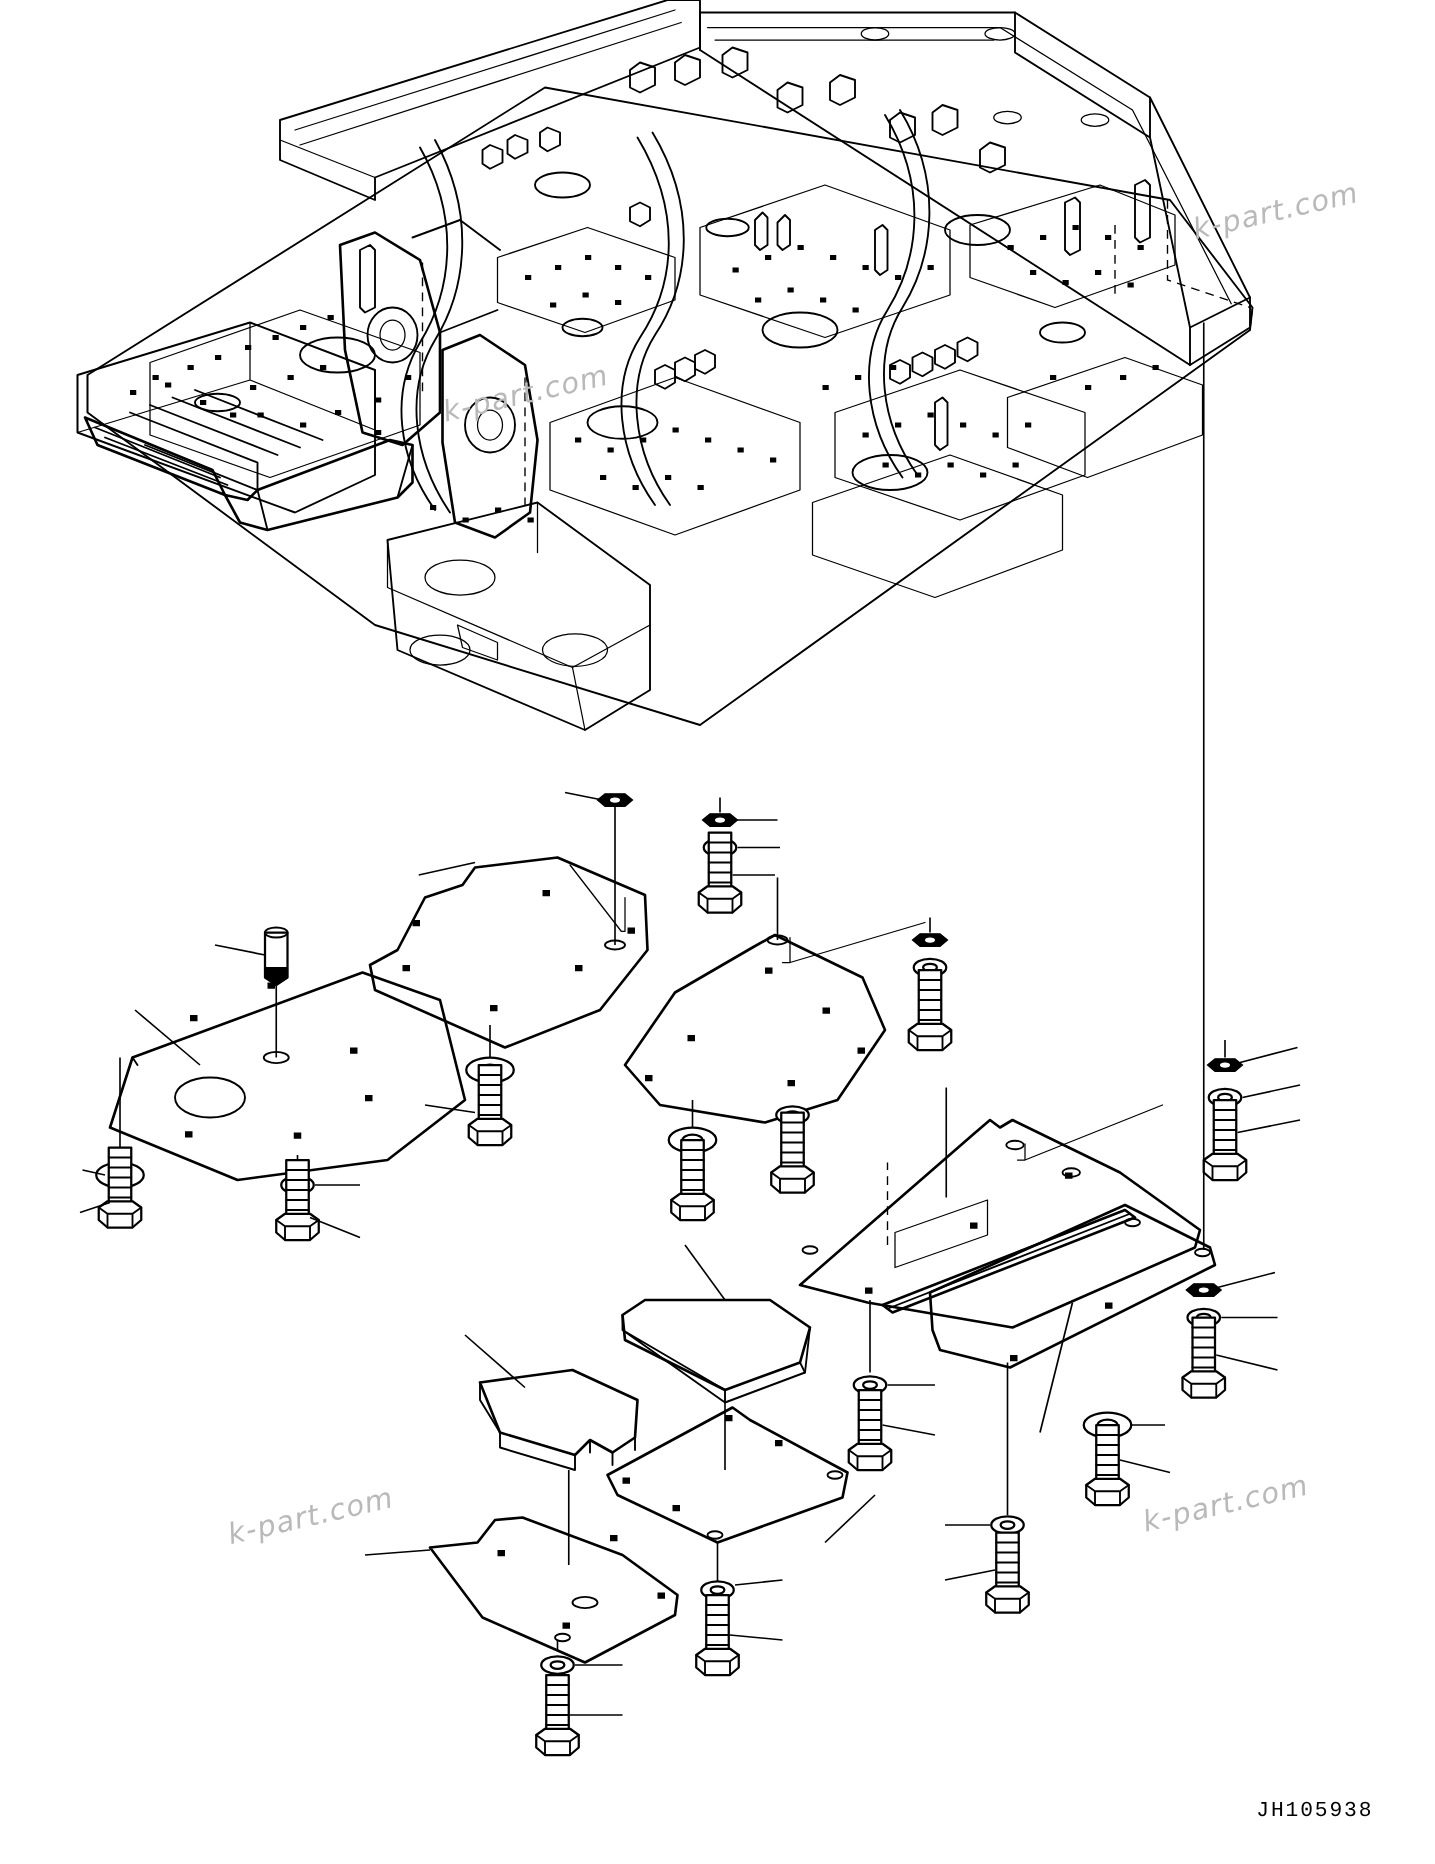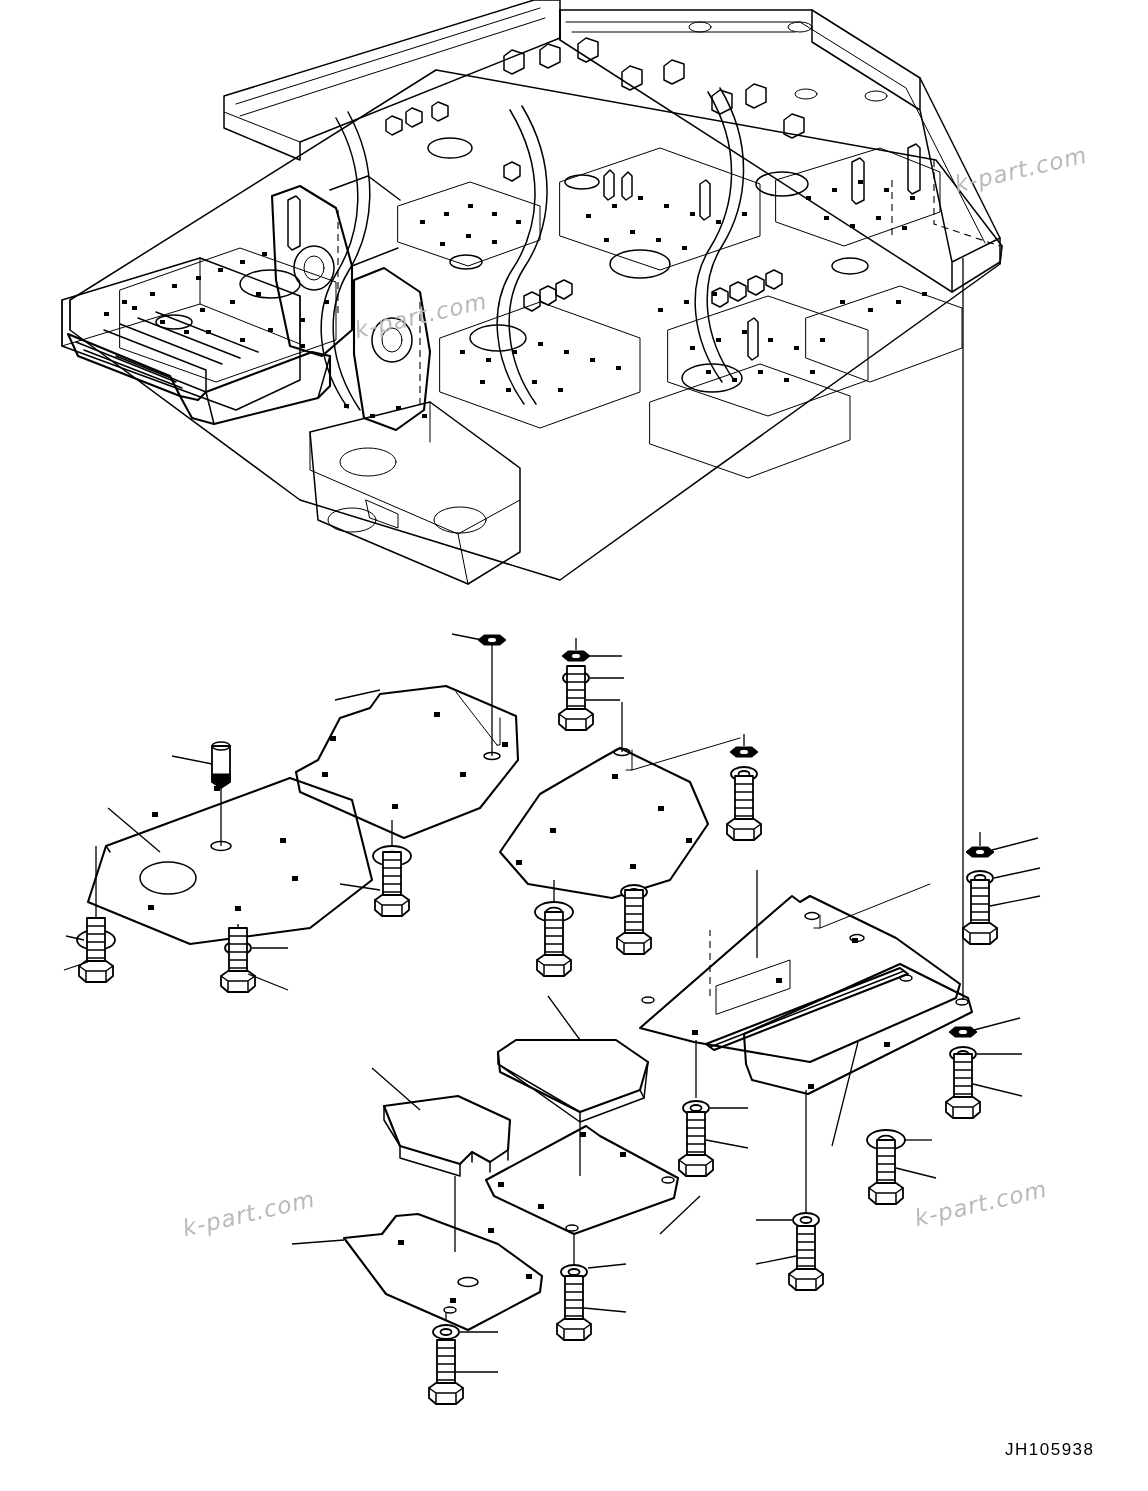--- a/index.html
+++ b/index.html
@@ -38,21 +38,21 @@
     pointer-events: none;
   }
   #wm1 { left: 952px; top: 172px;  transform: rotate(-13deg); transform-origin: 0 0; }
   #wm2 { left: 352px; top: 318px;  transform: rotate(-13deg); transform-origin: 0 0; }
   #wm3 { left: 180px; top: 1216px; transform: rotate(-13deg); transform-origin: 0 0; }
   #wm4 { left: 912px; top: 1206px; transform: rotate(-13deg); transform-origin: 0 0; }
   #drawing-number {
     position: absolute;
     left: 1005px;
     top: 1440px;
-    font-family: Liberation Sans, sans-serif;
+    font-family: Liberation Mono, monospace;
     font-size: 17px;
     letter-spacing: 1.5px;
     color: #000000;
     white-space: nowrap;
   }
 </style>
 </head>
 <body>
 
 <div id="page">

